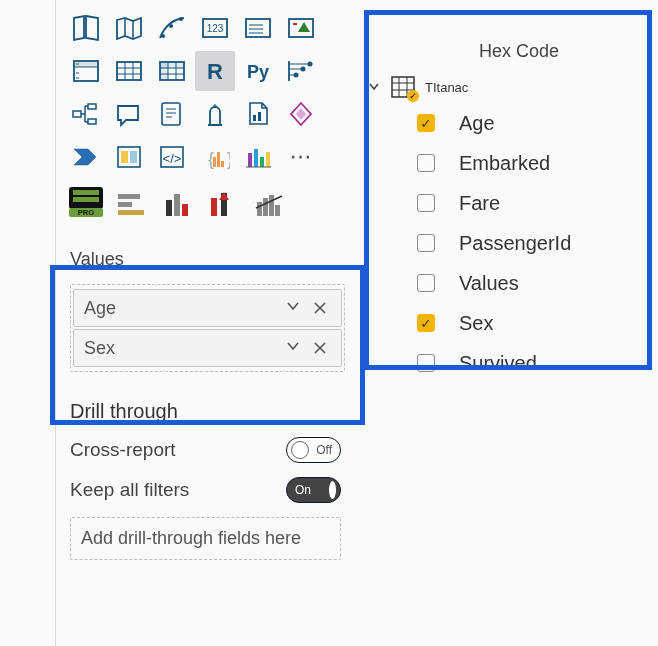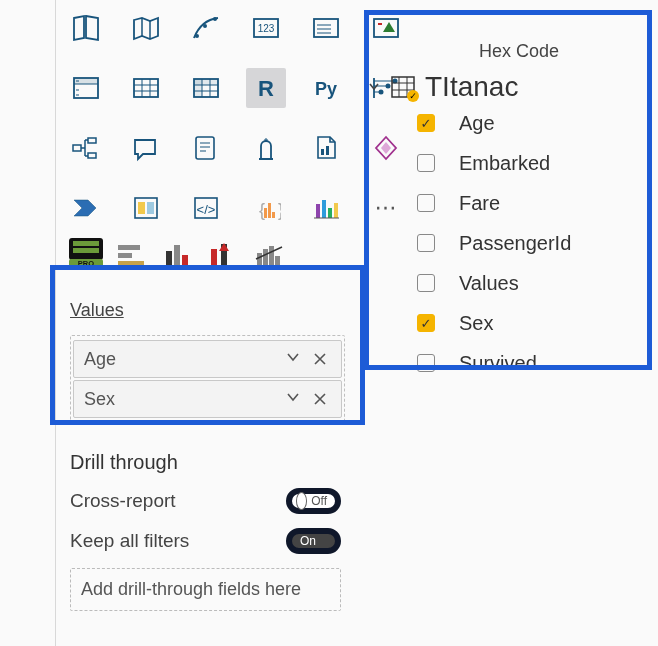--- a/index.html
+++ b/index.html
@@ -35,21 +35,21 @@
       height: 514px;
       margin-top: 47px;
     }
 
     
     .viz-grid {
       padding: 8px 10px 4px 10px;
       display: grid;
       grid-template-columns: repeat(6, 42px);
       grid-auto-rows: 42px;
-      gap: 18px;
+      gap: 1px;
     }
     .viz-icon {
       width: 40px;
       height: 40px;
       display: flex;
       align-items: center;
       justify-content: center;
       border-radius: 2px;
       cursor: pointer;
     }
@@ -129,21 +129,21 @@
     
     .drill-section { padding: 22px 14px 8px 14px; }
     .drill-title { font-size: 20px; color:#333; margin-bottom: 14px; }
     .drill-row {
       display: flex; align-items: center; justify-content: space-between;
       margin-bottom: 14px;
     }
     .drill-row .label { font-size: 19px; color:#444; }
 
     .toggle {
-      width: 55px; height: 26px; border:6px solid #0f172a; border-radius: 20px;
+      width: 55px; height: 26px; border:1px solid #0f172a; border-radius: 20px;
       display:flex; align-items:center; padding:0 4px; cursor:pointer;
       font-size: 12px; color:#555; background:#fff;
     }
     .toggle .knob { width:18px; height:18px; border-radius:50%; background:#666; }
     .toggle.off { justify-content: flex-start; gap:4px; }
     .toggle.off .knob { background:#fff; border:1.5px solid #666; }
     .toggle.off .txt { margin-left: auto; margin-right: 4px; }
     .toggle.on { background:#444; color:#fff; justify-content:flex-start; gap:18px;}
     .toggle.on .txt { margin-right: auto; margin-left: 4px; }
     .toggle.on .knob { background:#fff; margin-left:auto;}
@@ -482,21 +482,21 @@
         <span class="table-icon">
           <svg width="24" height="22" viewBox="0 0 24 22">
               <rect x="1" y="1" width="22" height="20" fill="none" stroke="#333" stroke-width="1.5"></rect>
               <line x1="1" y1="7" x2="23" y2="7" stroke="#333"></line>
               <line x1="1" y1="14" x2="23" y2="14" stroke="#333"></line>
               <line x1="8" y1="1" x2="8" y2="21" stroke="#333"></line>
               <line x1="16" y1="1" x2="16" y2="21" stroke="#333"></line>
             </svg>
           <span class="yellow-dot">✓</span>
         </span>
-        <span style="font-size:28px;color:#333;">TItanac</span>
+        <span style="font-size:13px;color:#333;">TItanac</span>
       </div>
 
       <div class="field-row">
         <span class="checkbox checked">✓</span>
         <span class="flabel">Age</span>
       </div>
       <div class="field-row">
         <span class="checkbox"></span>
         <span class="flabel">Embarked</span>
       </div>

